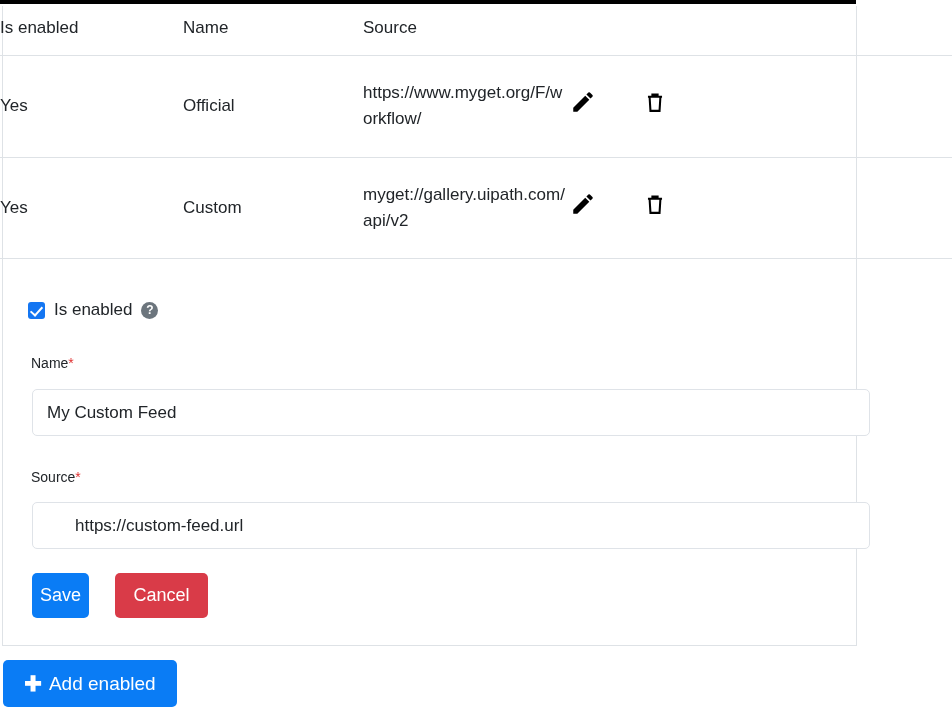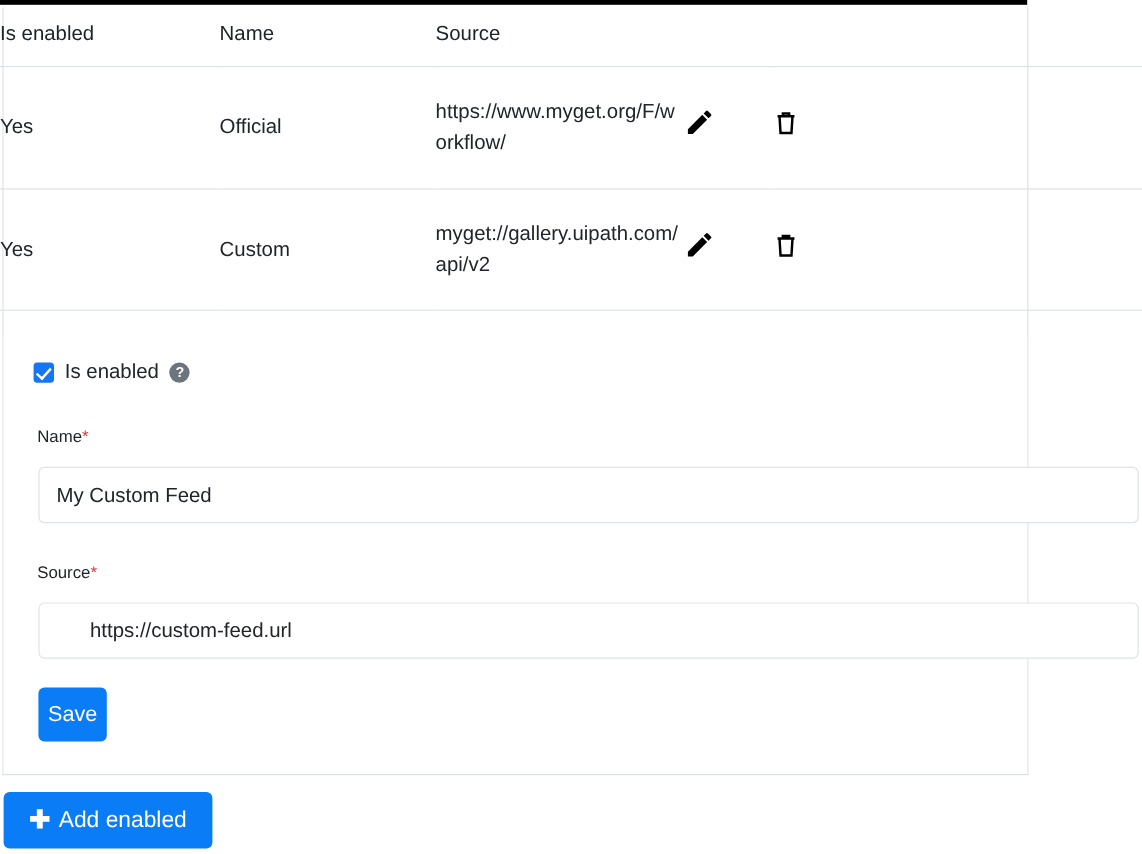--- a/index.html
+++ b/index.html
@@ -156,21 +156,21 @@
     position: absolute;
     left: 28px;
     font-size: 14px;
     color: #212529;
   }
   .req { color: #e03131; }
 
   .txt-input {
     position: absolute;
     left: 29px;
-    width: 917px;
+    width: 838px;
     height: 47px;
     border: 1px solid #dfe3e8;
     border-radius: 5px;
     background: #ffffff;
     font-family: "Liberation Sans", sans-serif;
     font-size: 17px;
     color: #212529;
     padding: 0 14px;
     outline: none;
   }
@@ -309,18 +309,19 @@
     <span>Name</span><span class="req">*</span>
   </div>
   <input class="txt-input" id="input-name" type="text" value="My Custom Feed" style="">
 
   <div class="field-label" id="label-source">
     <span>Source</span><span class="req">*</span>
   </div>
   <input class="txt-input" id="input-source" type="text" value="https://custom-feed.url" style="">
 
   <button class="btn" id="btn-save">Save</button>
+  <button class="btn" id="btn-cancel">Cancel</button>
 </div>
 
 <button id="btn-add">
   <span class="plus-glyph">✚</span>
   <span>Add enabled</span>
 </button>
 
 </body></html>

